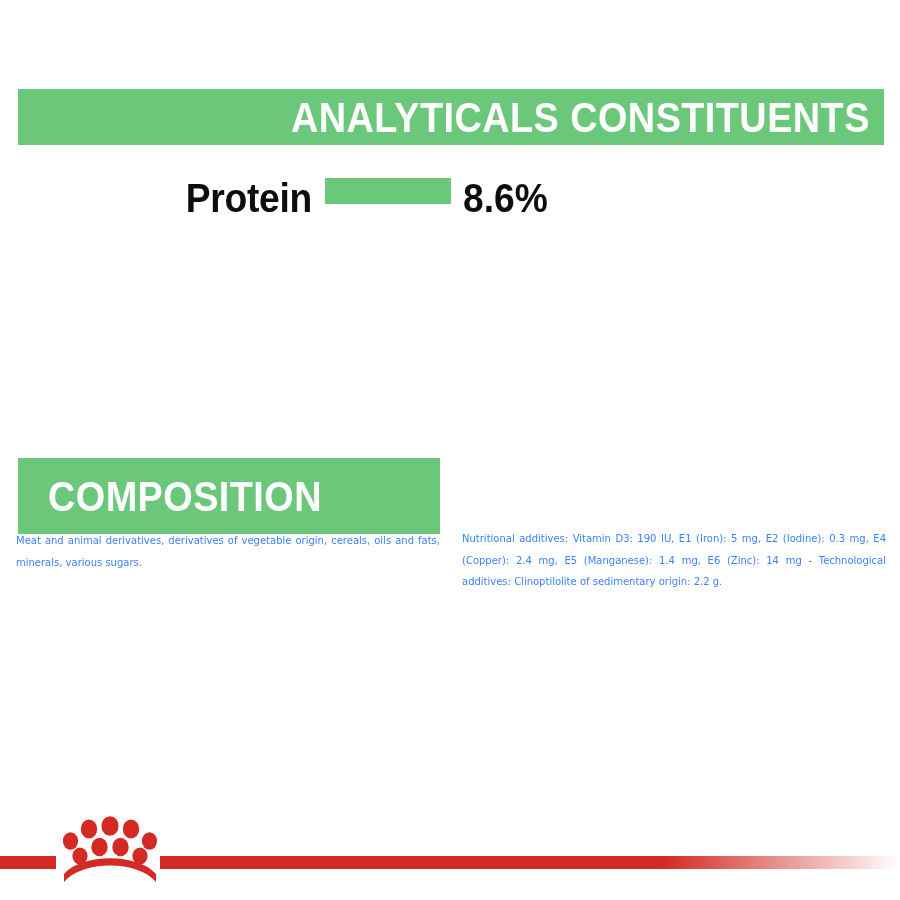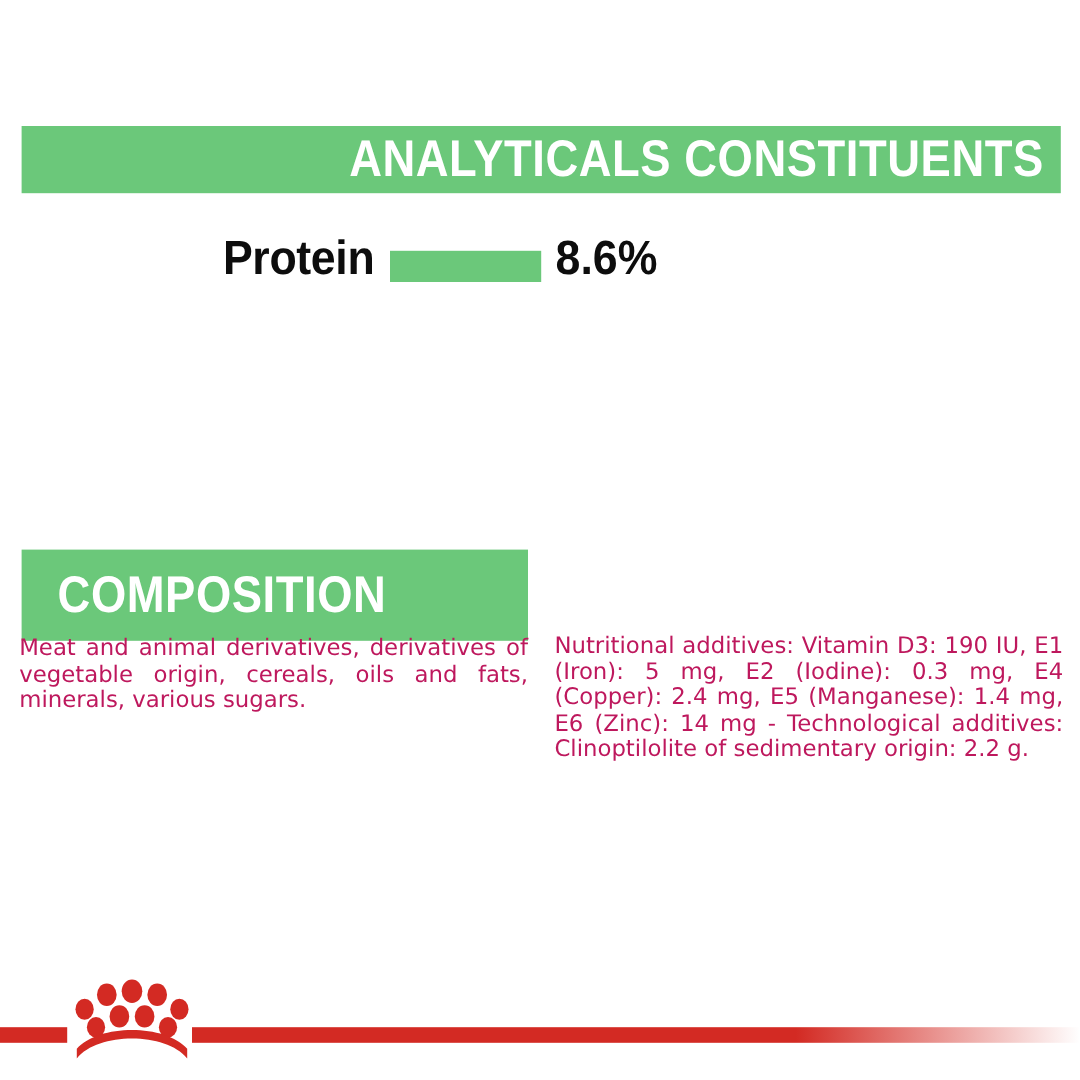--- a/index.html
+++ b/index.html
@@ -39,21 +39,20 @@
     line-height: 1;
   }
 
   #band-analyticals {
     left: 18px;
     top: 89px;
     width: 866px;
     height: 56px;
     justify-content: flex-end;
     padding-right: 14px;
-    margin-top: 16px;
   }
   #band-analyticals .band-title {
     font-size: 43px;
     transform-origin: right center;
   }
 
   #band-composition {
     left: 18px;
     top: 458px;
     width: 422px;
@@ -87,21 +86,21 @@
     position: absolute;
     left: 0;
     top: 178px;
     width: 900px;
   }
 
   .nutrient-row {
     position: relative;
     height: 57px;
     display: flex;
-    align-items: flex-end;
+    align-items: flex-start;
   }
 
   .nutrient-label {
     width: 325px;
     text-align: right;
     padding-right: 14px;
     font-family: "Liberation Sans Narrow", "Liberation Sans", sans-serif;
     font-weight: bold;
     font-size: 40px;
     color: #0d0d0d;
@@ -127,23 +126,23 @@
     margin-left: 12px;
     transform: scaleX(0.93);
     transform-origin: left center;
     white-space: nowrap;
   }
 
   
   .body-text {
     position: absolute;
     font-family: "DejaVu Sans", "Liberation Sans", sans-serif;
-    font-size: 19px;
+    font-size: 10px;
     line-height: 21.5px;
-    color: #be185d;
+    color: #3b82f6;
     text-align: justify;
     text-justify: inter-word;
   }
 
   #composition-text {
     left: 16px;
     top: 530px;
     width: 424px;
   }
 

